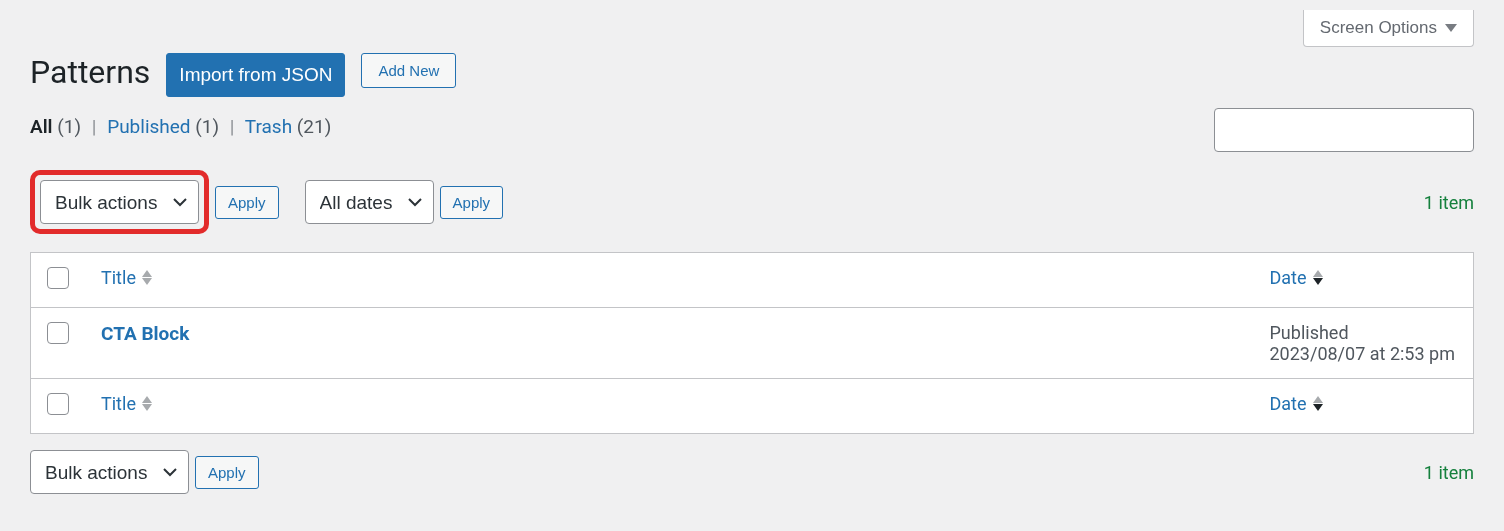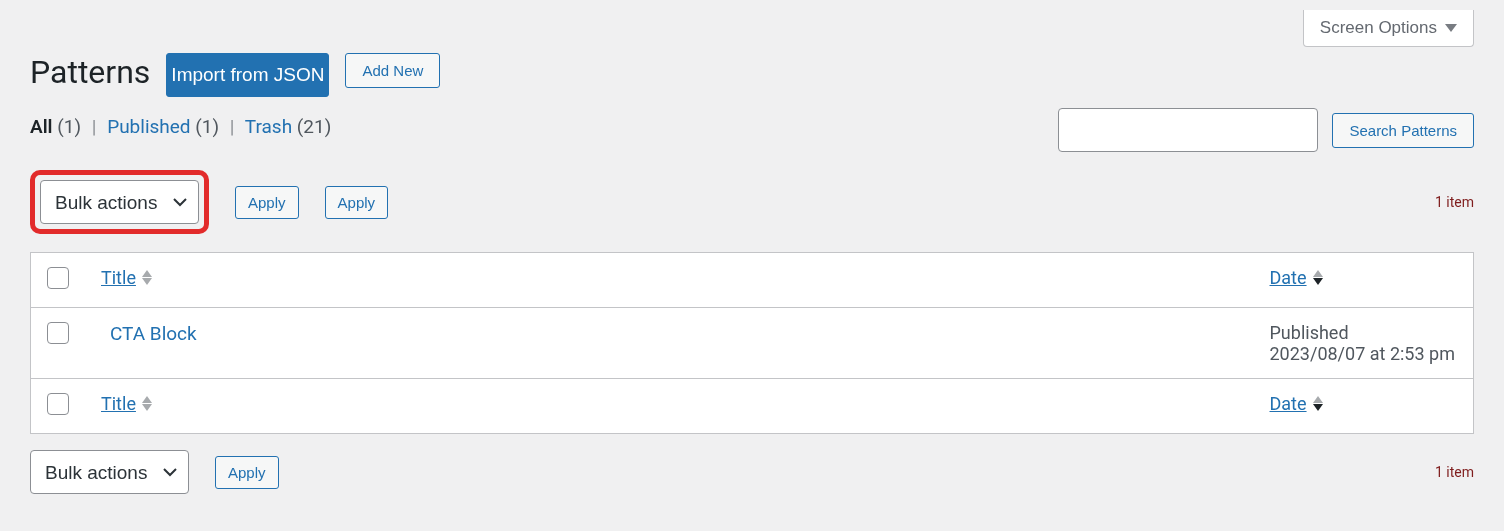--- a/index.html
+++ b/index.html
@@ -43,21 +43,21 @@
     h1 {
       font-size: 32px;
       font-weight: 400;
       color: #1d2327;
     }
     .btn-primary {
       background: #2271b1;
       color: #fff;
       border: 1px solid #2271b1;
       border-radius: 3px;
-      padding: 10px 4px;
+      padding: 10px 12px;
       font-size: 19px;
       cursor: pointer;
     }
     .btn-secondary {
       background: #f6f7f7;
       color: #2271b1;
       border: 1px solid #2271b1;
       border-radius: 3px;
       padding: 8px 16px;
       font-size: 15px;
@@ -78,21 +78,21 @@
     .subsubsub .current {
       color: #1d2327;
       font-weight: 600;
     }
     .subsubsub .count { color: #50575e; }
     .subsubsub .sep { color: #8c8f94; padding: 0 6px; }
     .tablenav {
       display: flex;
       align-items: center;
       margin-top: 18px;
-      gap: 26px;
+      gap: 6px;
     }
     .tablenav.bottom { margin-top: 16px; }
     .select-wrap {
       position: relative;
       display: inline-block;
     }
     select {
       background: #fff;
       border: 1px solid #8c8f94;
       border-radius: 4px;
@@ -113,21 +113,21 @@
       height: 14px;
     }
     .select-chevron svg { display: block; }
     .highlight-box {
       border: 5px solid #e22b2b;
       border-radius: 10px;
       padding: 5px;
       display: inline-flex;
     }
     .spacer { flex: 1; }
-    .item-count { color: #7f1d1d; font-size: 14px; }
+    .item-count { color: #15803d; font-size: 18px; }
     .search-area {
       display: flex;
       justify-content: flex-end;
       align-items: center;
       gap: 14px;
       margin-top: -30px;
     }
     .search-input {
       width: 260px;
       height: 44px;
@@ -163,21 +163,20 @@
       appearance: none;
       background: #fff;
       cursor: pointer;
     }
     .col-link {
       color: #2271b1;
       cursor: pointer;
       display: inline-flex;
       align-items: center;
       gap: 6px;
-      text-decoration: underline;
     }
     .sort-icon {
       display: inline-flex;
       flex-direction: column;
       gap: 1px;
     }
     .tri-up {
       width: 0; height: 0;
       border-left: 5px solid transparent;
       border-right: 5px solid transparent;
@@ -185,24 +184,23 @@
     }
     .tri-down {
       width: 0; height: 0;
       border-left: 5px solid transparent;
       border-right: 5px solid transparent;
       border-top: 7px solid #a7aaad;
     }
     .tri-down.dark { border-top-color: #1d2327; }
     .row-title {
       color: #2271b1;
-      font-weight: 400;
+      font-weight: 700;
       font-size: 19px;
       cursor: pointer;
-      margin-left: 9px;
     }
     .date-col { width: 220px; color: #50575e; margin-top: 24px; }
     .date-col .status { display: block; }
     tbody tr { border-bottom: 1px solid #e5e5e5; }
   </style>
 </head>
 <body>
 
 <div class="top-right">
   <button class="screen-options">
@@ -223,38 +221,47 @@
   <span class="sep">|</span>
   <a><span>Published</span></a>
   <span class="count">(1)</span>
   <span class="sep">|</span>
   <a><span>Trash</span></a>
   <span class="count">(21)</span>
 </div>
 
 <div class="search-area">
   <input type="text" class="search-input" style="">
-  <button class="btn-secondary">Search Patterns</button>
 </div>
 
 <div class="tablenav">
   <span class="highlight-box">
     <span class="select-wrap">
       <select>
         <option>Bulk actions</option>
       </select>
       <span class="select-chevron">
         <svg viewBox="0 0 14 14" width="14" height="14">
             <path d="M1 4 L7 10 L13 4" fill="none" stroke="#2c3338" stroke-width="2"></path>
           </svg>
       </span>
     </span>
   </span>
   <button class="btn-secondary small">Apply</button>
 
+  <span class="select-wrap" style="margin-left:20px">
+    <select>
+      <option>All dates</option>
+    </select>
+    <span class="select-chevron">
+      <svg viewBox="0 0 14 14" width="14" height="14">
+          <path d="M1 4 L7 10 L13 4" fill="none" stroke="#2c3338" stroke-width="2"></path>
+        </svg>
+    </span>
+  </span>
   <button class="btn-secondary small">Apply</button>
 
   <span class="spacer"></span>
   <span class="item-count">1 item</span>
 </div>
 
 <table class="wp-list">
   <thead>
     <tr>
       <th class="check-col"><input type="checkbox" style=""></th>

